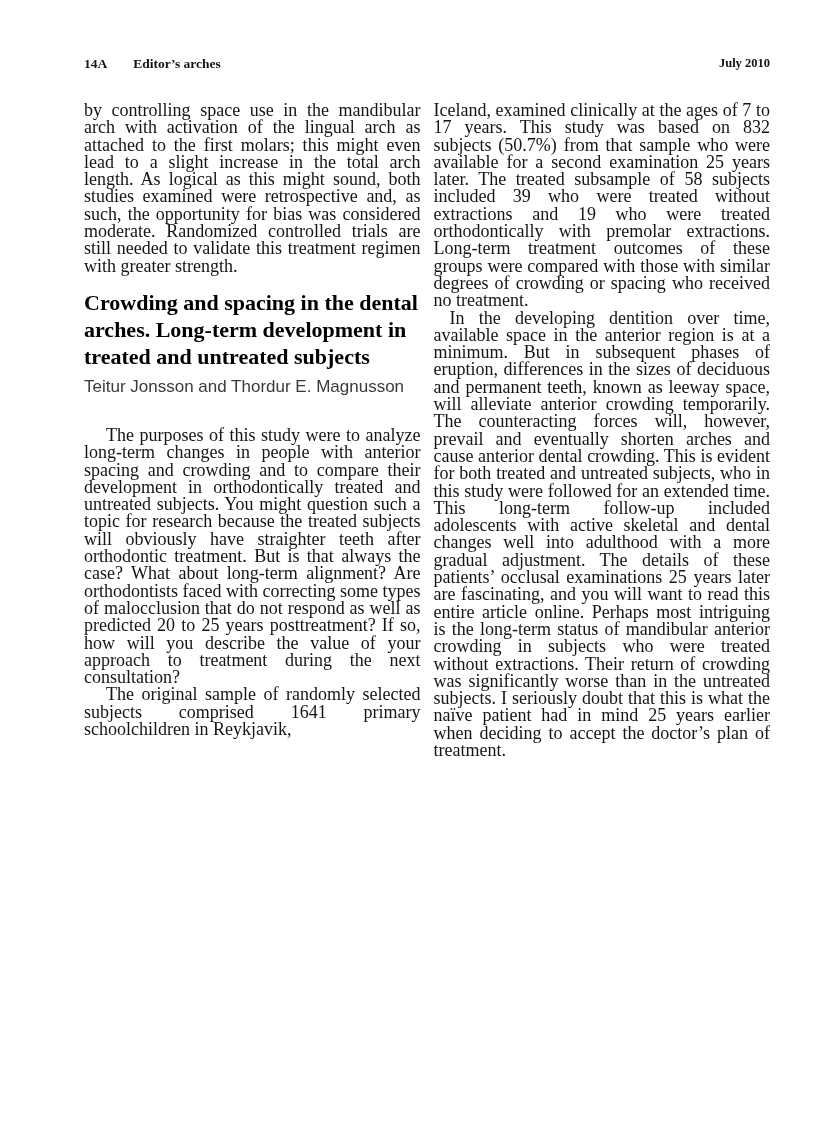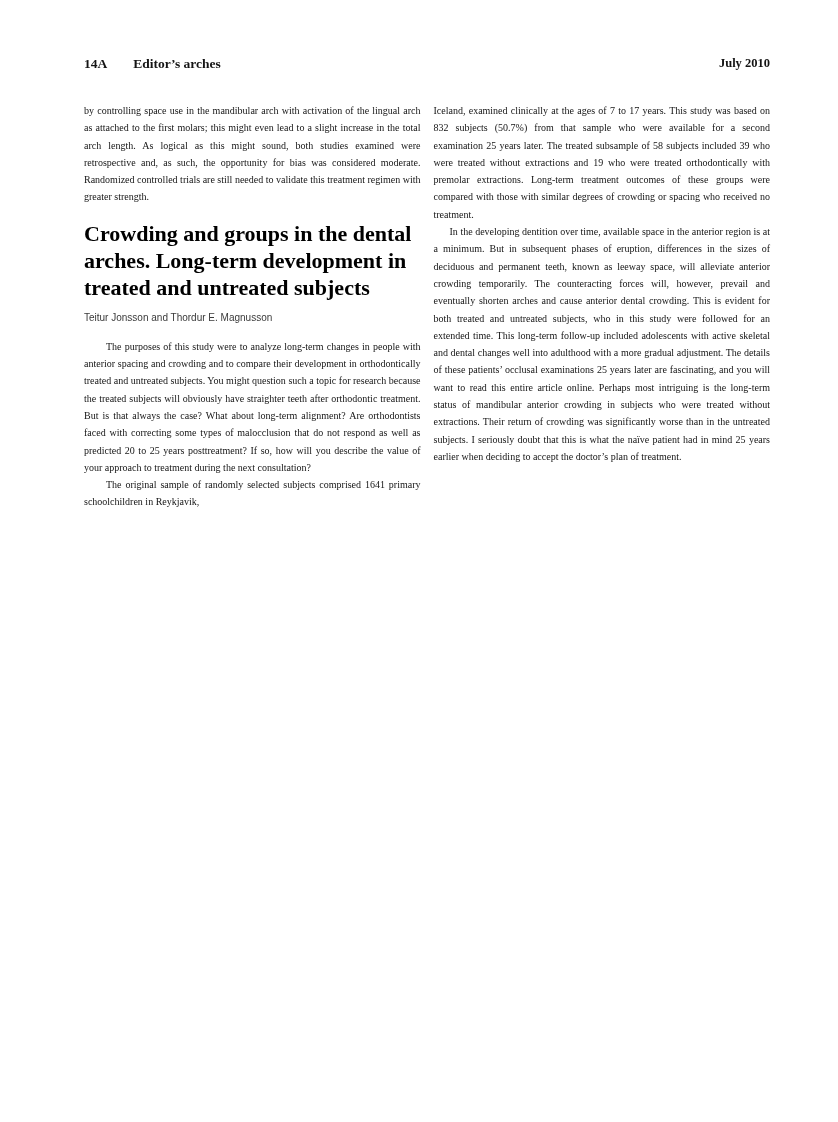--- a/index.html
+++ b/index.html
@@ -46,64 +46,64 @@
   .columns {
     display: flex;
     gap: 13px;
     margin-top: 30px;
   }
   .col {
     width: 336.5px;
     flex: 0 0 336.5px;
   }
   .body-par {
-    font-size: 10px;
+    font-size: 18px;
     line-height: 17.3px;
     text-align: justify;
     margin: 0;
     hyphens: auto;
     -webkit-hyphens: auto;
   }
   .indent-l { text-indent: 22px; }
   .indent-r { text-indent: 16px; }
   .article-title {
     font-size: 22px;
     font-weight: bold;
     line-height: 27px;
     color: #000000;
     margin: 14px 0 9px 0;
     text-align: left;
   }
   .article-authors {
     font-family: "Liberation Sans", sans-serif;
-    font-size: 10px;
+    font-size: 17px;
     line-height: 16px;
     color: #3a3a3a;
-    margin: 0 0 12px 0;
+    margin: 0 0 32px 0;
   }
 </style>
 </head>
 <body>
 
 <div class="page">
 
   <div class="running-head">
     <div class="head-left">
       <span class="page-num">14A</span><span>Editor’s arches</span>
     </div>
     <div class="head-right">
       <div>July 2010</div>
     </div>
   </div>
 
   <div class="columns">
 
     <div class="col">
       <p class="body-par">by controlling space use in the mandibular arch with activation of the lingual arch as attached to the first molars; this might even lead to a slight increase in the total arch length. As logical as this might sound, both studies examined were retrospective and, as such, the opportunity for bias was considered moderate. Randomized controlled trials are still needed to validate this treatment regimen with greater strength.</p>
-      <h1 class="article-title">Crowding and groups in the dental arches. Long-term development in treated and untreated subjects</h1>
+      <h1 class="article-title">Crowding and spacing in the dental arches. Long-term development in treated and untreated subjects</h1>
       <p class="article-authors">Teitur Jonsson and Thordur E. Magnusson</p>
       <p class="body-par indent-l">The purposes of this study were to analyze long-term changes in people with anterior spacing and crowding and to compare their development in orthodontically treated and untreated subjects. You might question such a topic for research because the treated subjects will obviously have straighter teeth after orthodontic treatment. But is that always the case? What about long-term alignment? Are orthodontists faced with correcting some types of malocclusion that do not respond as well as predicted 20 to 25 years posttreatment? If so, how will you describe the value of your approach to treatment during the next consultation?</p>
       <p class="body-par indent-l">The original sample of randomly selected subjects comprised 1641 primary schoolchildren in Reykjavik,</p>
     </div>
 
     <div class="col">
       <p class="body-par">Iceland, examined clinically at the ages of 7 to 17 years. This study was based on 832 subjects (50.7%) from that sample who were available for a second examination 25 years later. The treated subsample of 58 subjects included 39 who were treated without extractions and 19 who were treated orthodontically with premolar extractions. Long-term treatment outcomes of these groups were compared with those with similar degrees of crowding or spacing who received no treatment.</p>
       <p class="body-par indent-r">In the developing dentition over time, available space in the anterior region is at a minimum. But in subsequent phases of eruption, differences in the sizes of deciduous and permanent teeth, known as leeway space, will alleviate anterior crowding temporarily. The counteracting forces will, however, prevail and eventually shorten arches and cause anterior dental crowding. This is evident for both treated and untreated subjects, who in this study were followed for an extended time. This long-term follow-up included adolescents with active skeletal and dental changes well into adulthood with a more gradual adjustment. The details of these patients’ occlusal examinations 25 years later are fascinating, and you will want to read this entire article online. Perhaps most intriguing is the long-term status of mandibular anterior crowding in subjects who were treated without extractions. Their return of crowding was significantly worse than in the untreated subjects. I seriously doubt that this is what the naïve patient had in mind 25 years earlier when deciding to accept the doctor’s plan of treatment.</p>
     </div>
 

